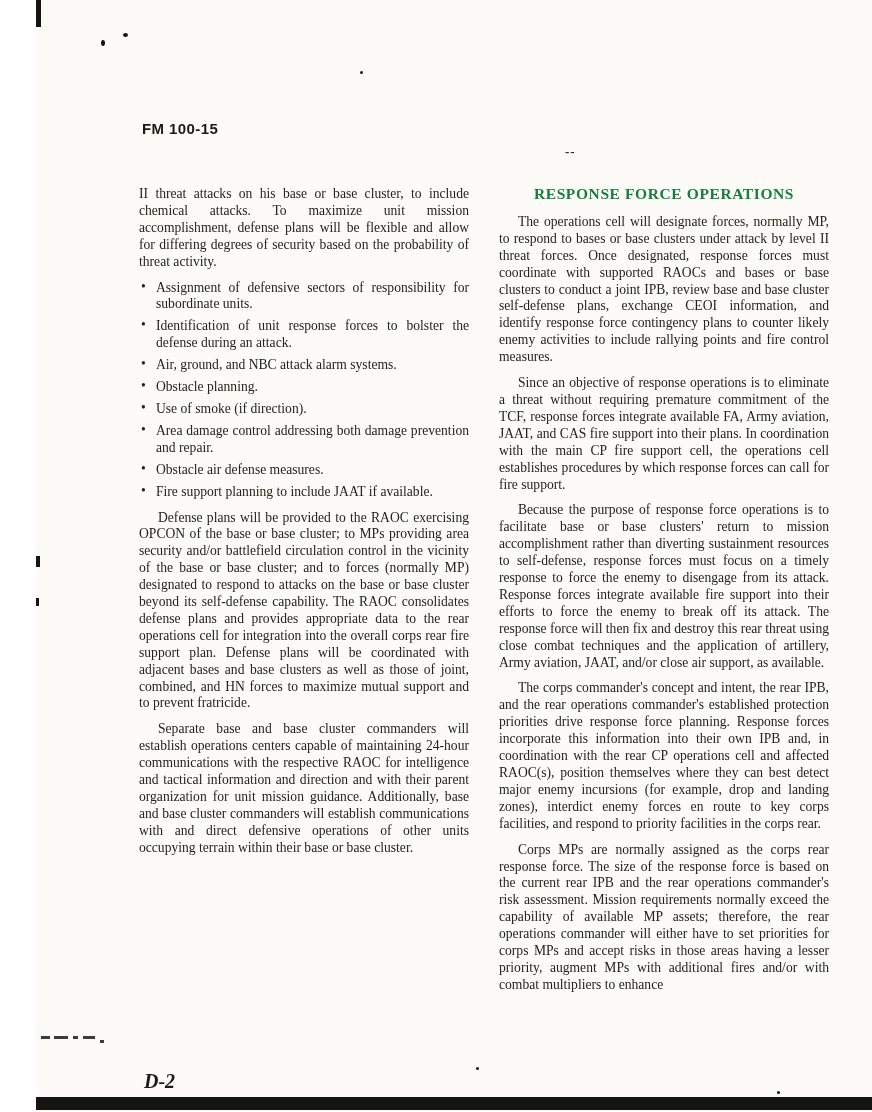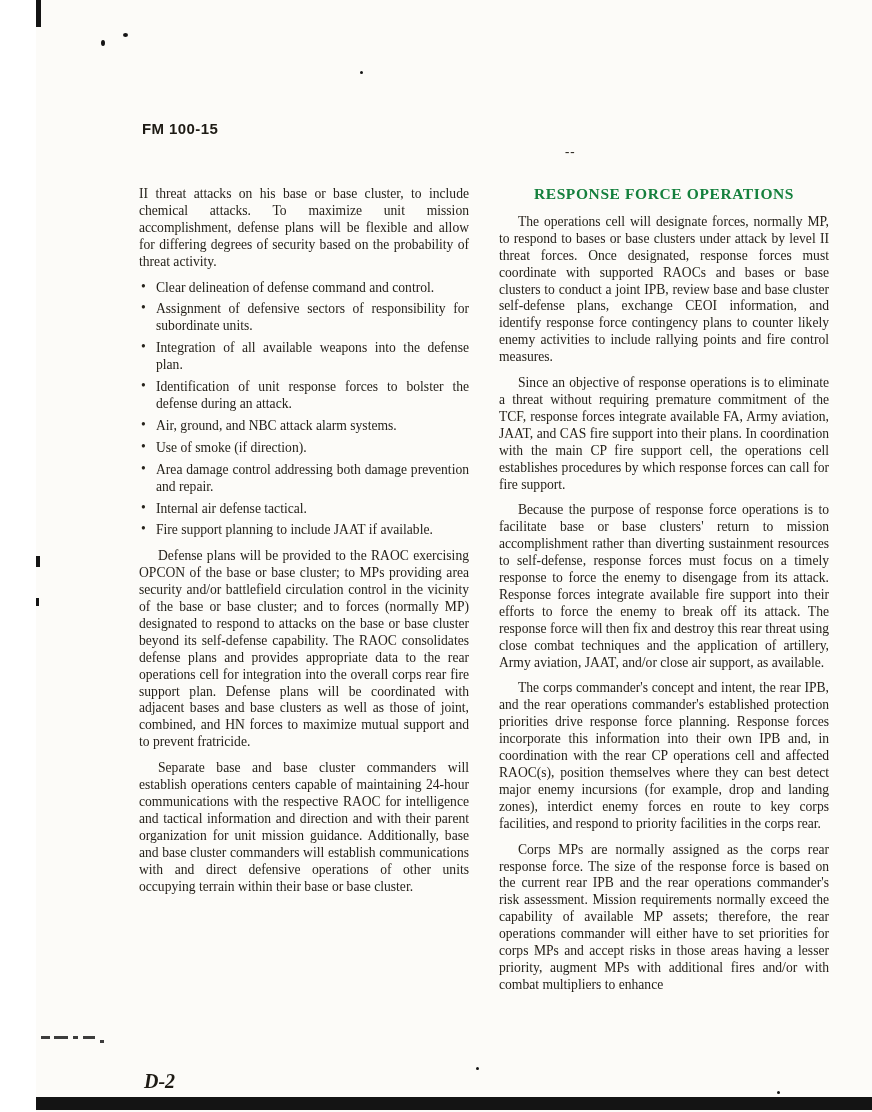--- a/index.html
+++ b/index.html
@@ -67,28 +67,27 @@
 <div class="page">
 
   <div class="page-header">FM 100-15</div>
   <div class="top-mark">--</div>
 
   <div class="columns">
 
     <div class="col">
       <p class="cont">II threat attacks on his base or base cluster, to include chemical attacks. To maximize unit mission accomplishment, defense plans will be flexible and allow for differing degrees of security based on the probability of threat activity.</p>
       <ul class="bullet-list">
-        <li>Clear delineation of defense command and control.</li>
         <li>Assignment of defensive sectors of responsibility for subordinate units.</li>
-        <li>Integration of all available weapons into the defense plan.</li>
         <li>Identification of unit response forces to bolster the defense during an attack.</li>
         <li>Air, ground, and NBC attack alarm systems.</li>
+        <li>Obstacle planning.</li>
         <li>Use of smoke (if direction).</li>
         <li>Area damage control addressing both damage prevention and repair.</li>
-        <li>Internal air defense tactical.</li>
+        <li>Obstacle air defense measures.</li>
         <li>Fire support planning to include JAAT if available.</li>
       </ul>
       <p>Defense plans will be provided to the RAOC exercising OPCON of the base or base cluster; to MPs providing area security and/or battlefield circulation control in the vicinity of the base or base cluster; and to forces (normally MP) designated to respond to attacks on the base or base cluster beyond its self-defense capability. The RAOC consolidates defense plans and provides appropriate data to the rear operations cell for integration into the overall corps rear fire support plan. Defense plans will be coordinated with adjacent bases and base clusters as well as those of joint, combined, and HN forces to maximize mutual support and to prevent fratricide.</p>
       <p>Separate base and base cluster commanders will establish operations centers capable of maintaining 24-hour communications with the respective RAOC for intelligence and tactical information and direction and with their parent organization for unit mission guidance. Additionally, base and base cluster commanders will establish communications with and direct defensive operations of other units occupying terrain within their base or base cluster.</p>
     </div>
 
     <div class="col">
       <div class="section-heading">RESPONSE FORCE OPERATIONS</div>
       <p>The operations cell will designate forces, normally MP, to respond to bases or base clusters under attack by level II threat forces. Once designated, response forces must coordinate with supported RAOCs and bases or base clusters to conduct a joint IPB, review base and base cluster self-defense plans, exchange CEOI information, and identify response force contingency plans to counter likely enemy activities to include rallying points and fire control measures.</p>
       <p>Since an objective of response operations is to eliminate a threat without requiring premature commitment of the TCF, response forces integrate available FA, Army aviation, JAAT, and CAS fire support into their plans. In coordination with the main CP fire support cell, the operations cell establishes procedures by which response forces can call for fire support.</p>

